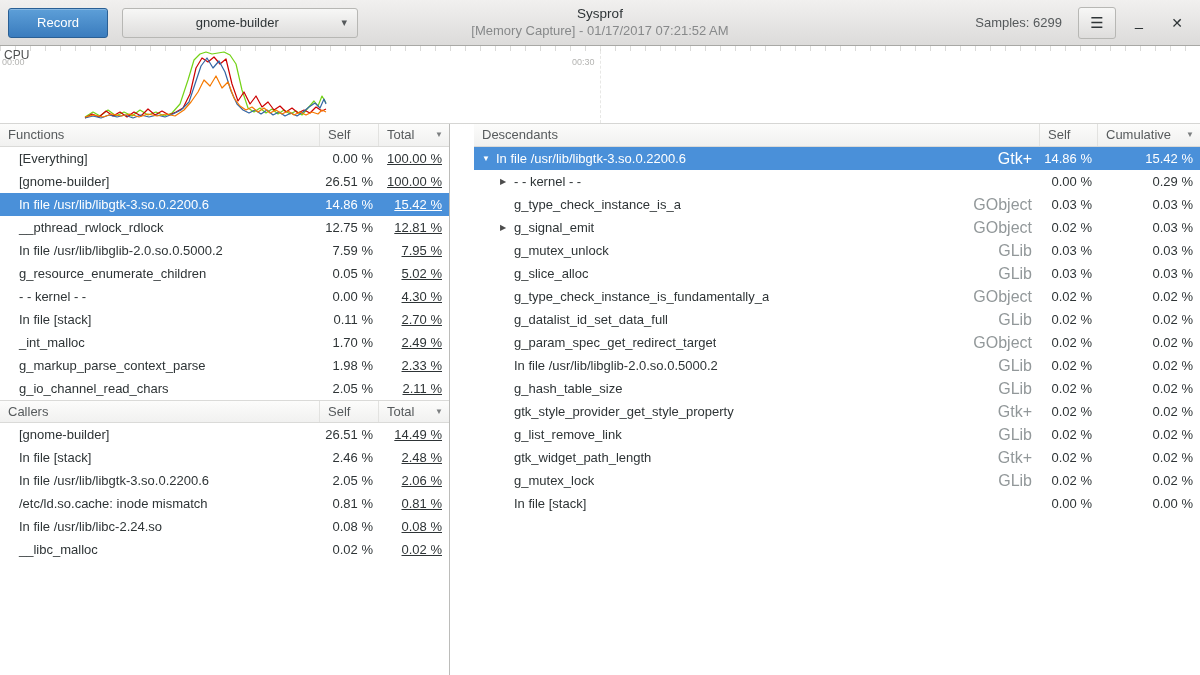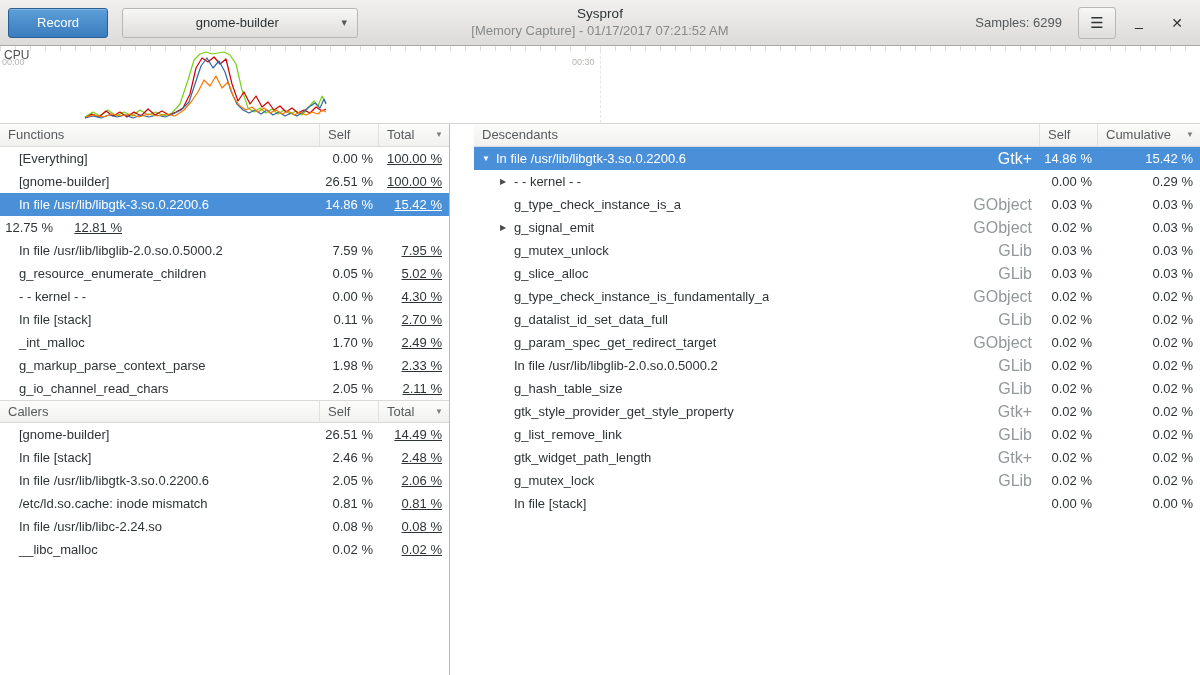--- a/index.html
+++ b/index.html
@@ -156,20 +156,21 @@
           <span class="cell cname">[gnome-builder]</span>
           <span class="cell cnum c-self">26.51 %</span>
           <span class="cell cnum c-total">100.00 %</span>
         </div>
         <div class="trow selected">
           <span class="cell cname">In file /usr/lib/libgtk-3.so.0.2200.6</span>
           <span class="cell cnum c-self">14.86 %</span>
           <span class="cell cnum c-total">15.42 %</span>
         </div>
         <div class="trow">
+          <span class="cell cname">__pthread_rwlock_rdlock</span>
           <span class="cell cnum c-self">12.75 %</span>
           <span class="cell cnum c-total">12.81 %</span>
         </div>
         <div class="trow">
           <span class="cell cname">In file /usr/lib/libglib-2.0.so.0.5000.2</span>
           <span class="cell cnum c-self">7.59 %</span>
           <span class="cell cnum c-total">7.95 %</span>
         </div>
         <div class="trow">
           <span class="cell cname">g_resource_enumerate_children</span>

